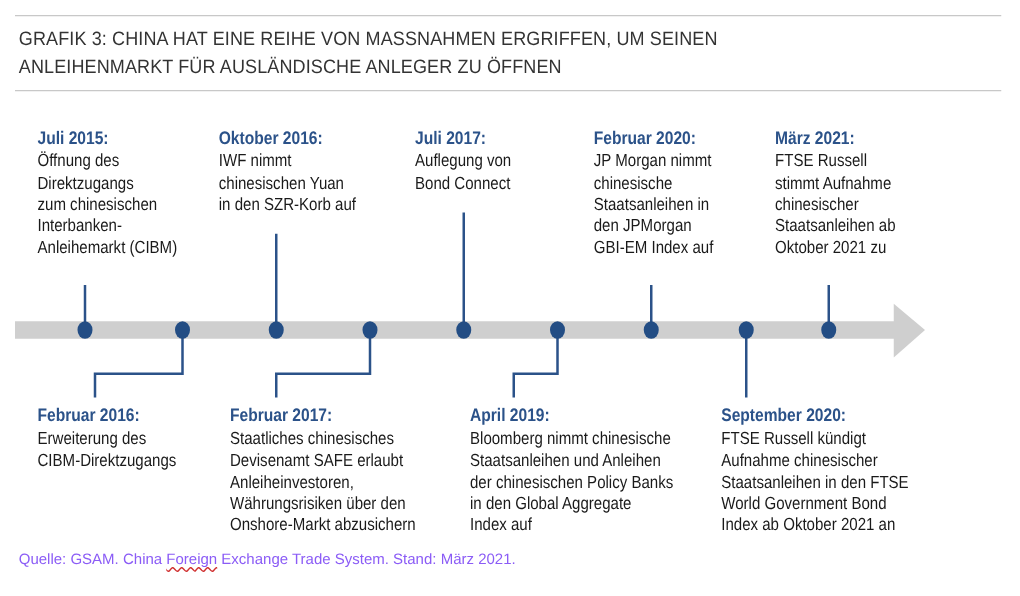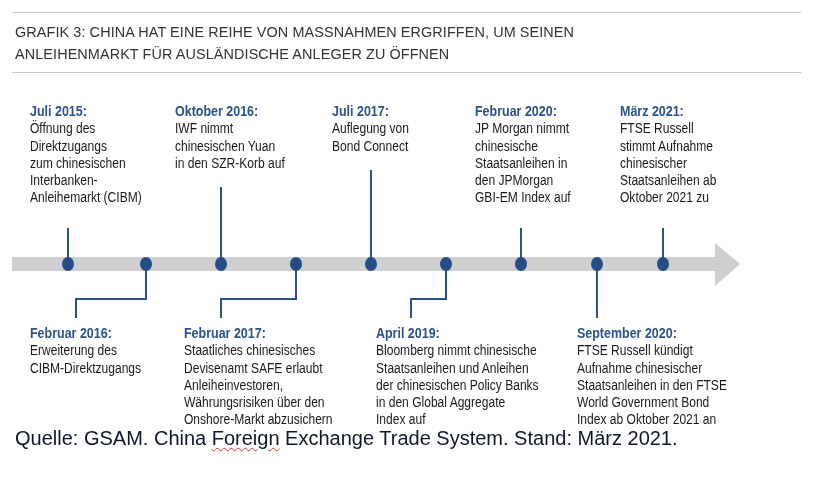--- a/index.html
+++ b/index.html
@@ -4,21 +4,21 @@
 <style>
   html,body{margin:0;padding:0;background:#ffffff;}
   body{width:816px;height:477px;position:relative;overflow:hidden;font-family:"Liberation Sans",sans-serif;}
   .rule{position:absolute;left:12px;width:789px;height:1px;background:#c8c8c8;}
   .title{position:absolute;left:15px;top:21px;font-family:"Liberation Sans",sans-serif;font-size:15.5px;line-height:22px;color:#333333;letter-spacing:0.1px;transform:scaleX(0.93);transform-origin:left top;white-space:nowrap;}
   .title div{white-space:nowrap;}
   svg.tl{position:absolute;left:0;top:0;}
   .ev{position:absolute;font-family:"Liberation Sans",sans-serif;color:#1a1a1a;font-size:14px;line-height:17.3px;transform:scaleX(0.86);transform-origin:left top;white-space:nowrap;}
   .ev .d{font-weight:bold;color:#2b5289;font-size:14.5px;display:block;}
   .ev .t{display:block;}
-  .src{position:absolute;left:15px;top:427px;font-size:20px;color:#0f172a;font-family:"Liberation Sans",sans-serif;white-space:nowrap;}
+  .src{position:absolute;left:15px;top:440px;font-size:12px;color:#8b5cf6;font-family:"Liberation Sans",sans-serif;white-space:nowrap;}
   .src .sq{text-decoration:underline wavy #d03030;text-decoration-thickness:1px;text-underline-offset:2px;}
 </style>
 </head>
 <body>
 
 <div class="rule" style="top:12px;"></div>
 
 <div class="title">
   <div>GRAFIK 3: CHINA HAT EINE REIHE VON MASSNAHMEN ERGRIFFEN, UM SEINEN</div>
   <div>ANLEIHENMARKT FÜR AUSLÄNDISCHE ANLEGER ZU ÖFFNEN</div>

